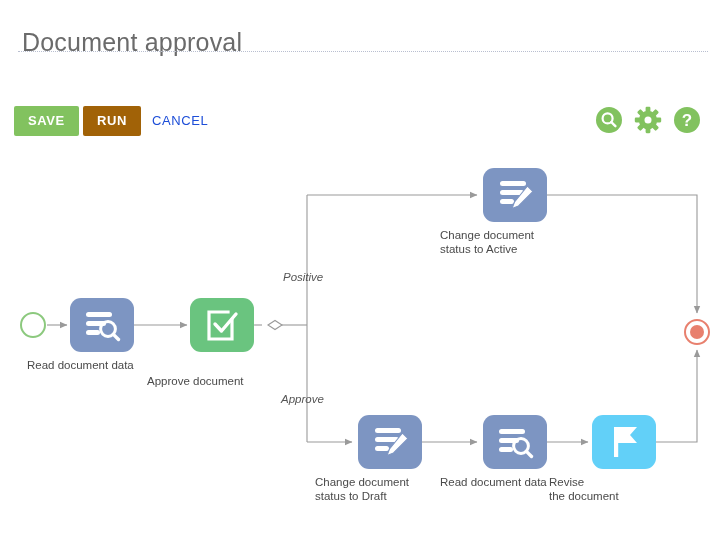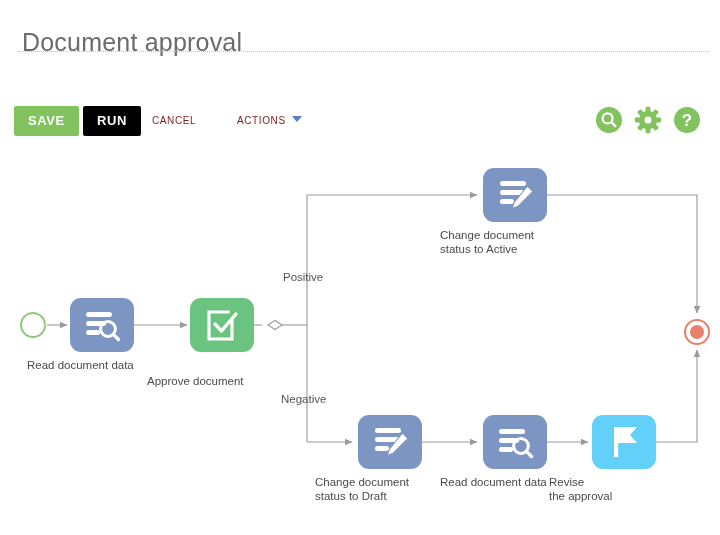--- a/index.html
+++ b/index.html
@@ -55,32 +55,32 @@
     border: none;
     border-radius: 2px;
     color: #ffffff;
     font-family: "Liberation Sans", sans-serif;
     font-size: 13px;
     font-weight: 700;
     letter-spacing: 0.6px;
     cursor: pointer;
   }
   #save-button { left: 14px; background: #82c25f; }
-  #run-button  { left: 83px; background: #000000; }
+  #run-button  { left: 83px; background: #a16207; }
 
   .linkbtn {
     position: absolute;
     top: 0;
     height: 30px;
     line-height: 30px;
     background: transparent;
     border: none;
-    color: #7f1d1d;
+    color: #1d4ed8;
     font-family: "Liberation Sans", sans-serif;
-    font-size: 10px;
+    font-size: 13px;
     font-weight: 400;
     letter-spacing: 0.6px;
     cursor: pointer;
     padding: 0;
   }
   #cancel-button  { left: 152px; }
   #actions-button { left: 237px; }
   #actions-caret {
     display: inline-block;
     margin-left: 6px;
@@ -137,20 +137,21 @@
 
   .c-blue  { background: #7d95c2; }
   .c-green { background: #6ac47f; }
   .c-cyan  { background: #62d0f8; }
 
   .branch-label {
     position: absolute;
     font-size: 11.5px;
     color: #555555;
     white-space: nowrap;
+    font-style: italic;
   }
 
   .terminal {
     position: absolute;
     border-radius: 50%;
     box-sizing: border-box;
   }
 </style>
 </head>
 <body>
@@ -158,21 +159,20 @@
 <div id="page-title">Document approval</div>
 <div id="title-divider"></div>
 
 <div id="toolbar">
 
   <button class="btn" id="save-button">SAVE</button>
   <button class="btn" id="run-button">RUN</button>
 
   <button class="linkbtn" id="cancel-button">CANCEL</button>
 
-  <button class="linkbtn" id="actions-button"><span>ACTIONS</span><span id="actions-caret"></span></button>
 
   <span class="tool-icon" id="search-tool">
     <svg width="28" height="28" viewBox="0 0 28 28">
       <circle cx="14" cy="14" r="13" fill="#82c25f"></circle>
       <circle cx="12.6" cy="12.4" r="5" fill="none" stroke="#ffffff" stroke-width="2.2"></circle>
       <line x1="16.3" y1="16.1" x2="20.4" y2="20.2" stroke="#ffffff" stroke-width="2.4" stroke-linecap="round"></line>
     </svg>
   </span>
 
   <span class="tool-icon" id="gear-tool">
@@ -232,21 +232,21 @@
     <polygon points="268,217 275,212.5 282,217 275,221.5" fill="#ffffff" stroke="#9a9a9a" stroke-width="1.1"></polygon>
   </svg>
 
   <div class="terminal" style="left:20px; top:204px; width:26px; height:26px; border:2px solid #8cc97e; background:#ffffff;"></div>
 
   <div class="terminal" style="left:684px; top:211px; width:26px; height:26px; border:2px solid #e8806e; background:#ffffff;">
     <div style="position:absolute; left:4px; top:4px; width:14px; height:14px; border-radius:50%; background:#e8806e;"></div>
   </div>
 
   <div class="branch-label" style="left:283px; top:163px;">Positive</div>
-  <div class="branch-label" style="left:281px; top:285px;">Negative</div>
+  <div class="branch-label" style="left:281px; top:285px;">Approve</div>
 
   <div class="node c-blue" style="left:70px; top:190px;">
     <svg width="64" height="54" viewBox="0 0 64 54">
       <g fill="#ffffff">
         <rect x="16" y="14" width="26" height="5" rx="2.5"></rect>
         <rect x="16" y="23" width="20" height="5" rx="2.5"></rect>
         <rect x="16" y="32" width="14" height="5" rx="2.5"></rect>
       </g>
       <circle cx="38" cy="31" r="7.4" fill="none" stroke="#ffffff" stroke-width="3"></circle>
       <line x1="43.4" y1="36.4" x2="48.5" y2="41.5" stroke="#ffffff" stroke-width="3.4" stroke-linecap="round"></line>
@@ -301,15 +301,15 @@
   </div>
   <div class="node-label" style="left:440px; top:367px;">Read document data</div>
 
   <div class="node c-cyan" style="left:592px; top:307px;">
     <svg width="64" height="54" viewBox="0 0 64 54">
       <path d="M22 12 H45 L38 20 L45 28 H26 V42 H22 Z" fill="#ffffff"></path>
       <rect x="22" y="12" width="4.2" height="30" fill="#ffffff"></rect>
     </svg>
   </div>
   <div class="node-label" style="left:549px; top:367px;">Revise
-the approval</div>
+the document</div>
 
 </div>
 
 </body></html>

